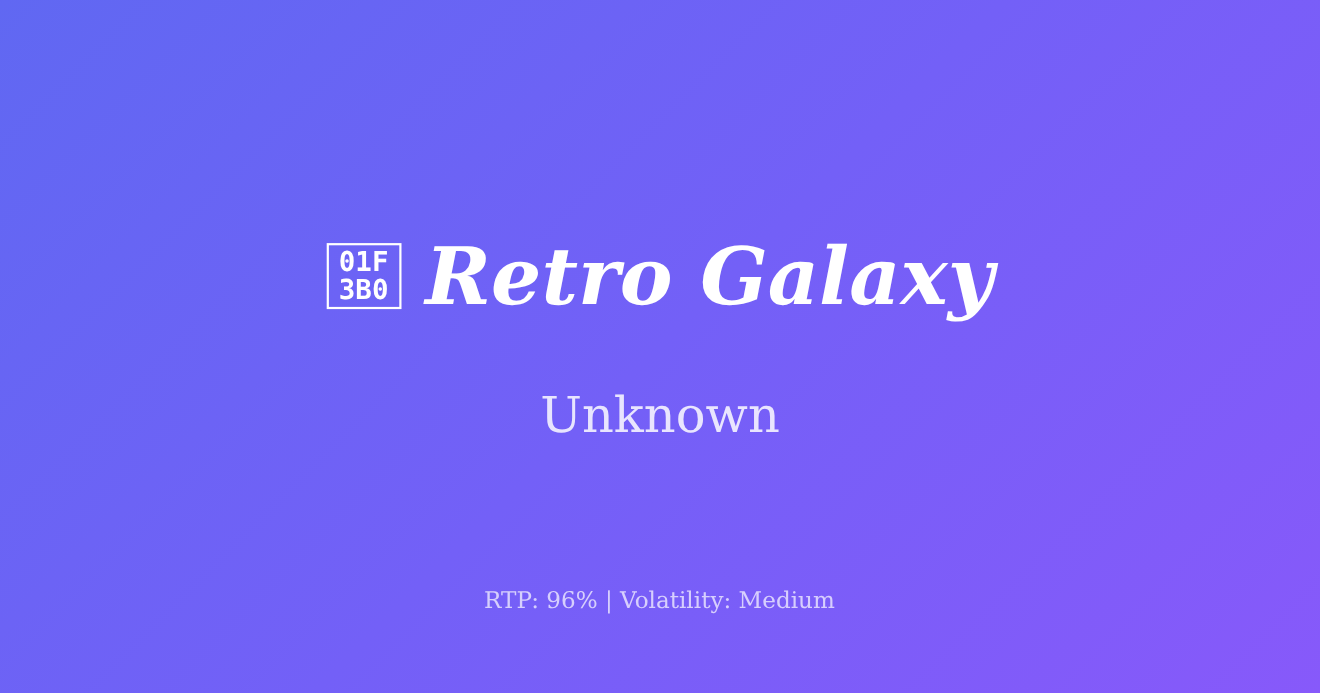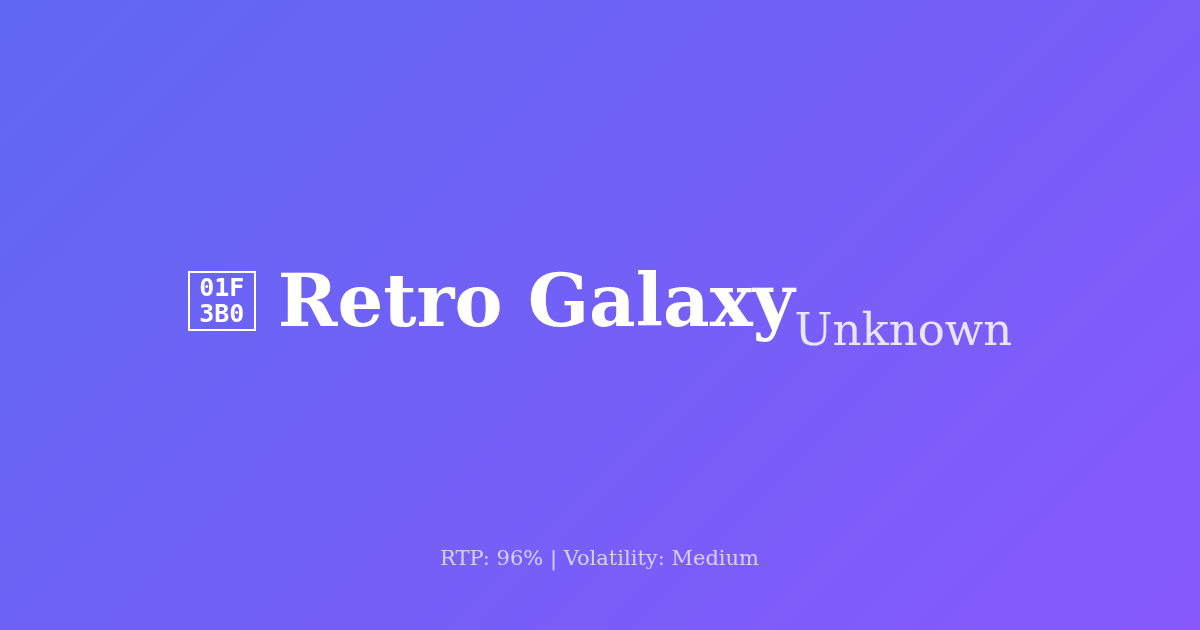--- a/index.html
+++ b/index.html
@@ -27,21 +27,21 @@
     justify-content: center;
   }
 
   .content-block {
     position: absolute;
     left: 0;
     right: 0;
     top: 0;
     bottom: 0;
     display: flex;
-    flex-direction: row;
+    flex-direction: column;
     align-items: center;
     justify-content: center;
     padding-bottom: 28px;
     box-sizing: border-box;
   }
 
   .title-row {
     display: flex;
     flex-direction: row;
     align-items: center;
@@ -74,39 +74,40 @@
 
   .game-title {
     margin: 0;
     color: #ffffff;
     font-family: "DejaVu Serif", "Liberation Serif", serif;
     font-size: 72px;
     font-weight: 700;
     line-height: 86px;
     letter-spacing: 0px;
     white-space: nowrap;
+    font-style: italic;
   }
 
   .game-subtitle {
     margin: 0;
     margin-top: 58px;
     color: rgba(255, 255, 255, 0.84);
     font-family: "DejaVu Serif", "Liberation Serif", serif;
     font-size: 45px;
     font-weight: 400;
     line-height: 42px;
     white-space: nowrap;
   }
 
   .game-stats {
     position: absolute;
     left: 0;
     right: 1px;
     top: 528px;
-    margin: 16px;
+    margin: 4px;
     text-align: center;
     color: rgba(255, 255, 255, 0.70);
     font-family: "DejaVu Serif", "Liberation Serif", serif;
     font-size: 21px;
     font-weight: 400;
     line-height: 28px;
     white-space: nowrap;
   }
 </style>
 </head>

